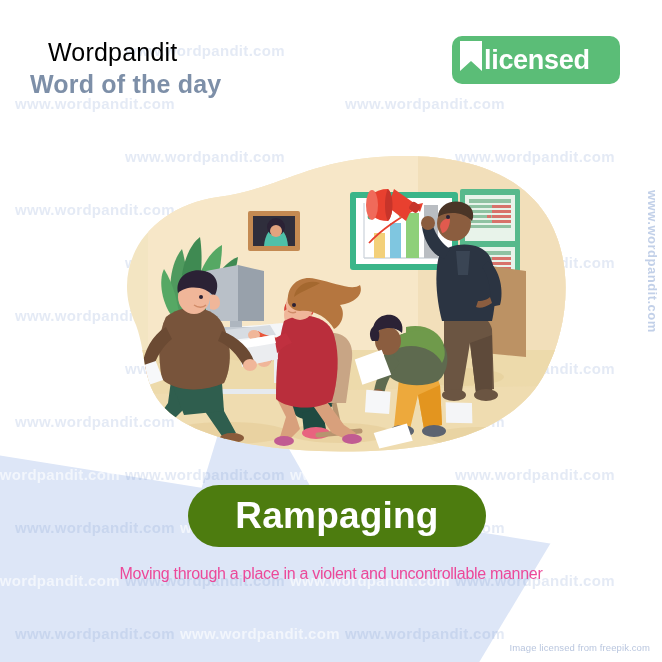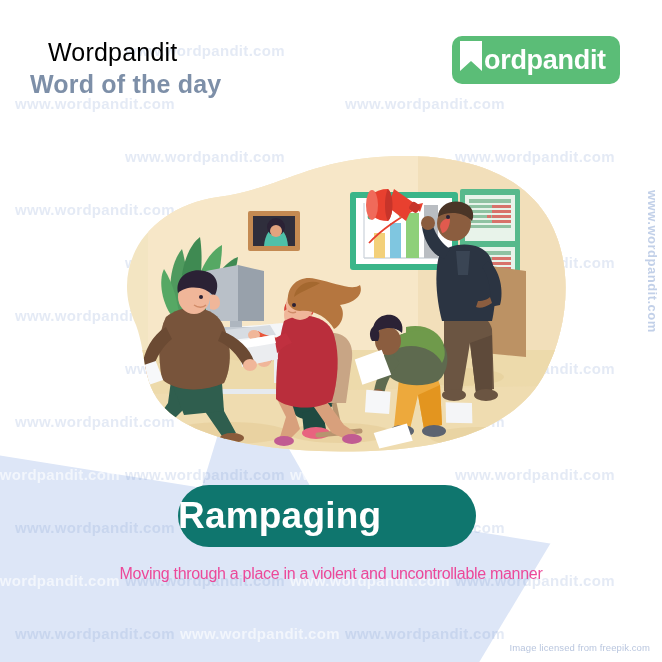--- a/index.html
+++ b/index.html
@@ -73,23 +73,23 @@
   .logo-mark svg{display:block;}
   .logo-text{
     font-size:27px;font-weight:bold;color:#ffffff;line-height:1;letter-spacing:-.3px;
     margin-left:-2px;
   }
   
   .illus{position:absolute;left:88px;top:145px;width:500px;height:330px;}
   .illus svg{display:block;width:100%;height:100%;}
   
   .pill{
-    position:absolute;left:178px;top:485px;width:298px;height:62px;
-    background:#0f766e;border-radius:32px;
-    display:flex;align-items:center;justify-content:flex-start;
+    position:absolute;left:188px;top:485px;width:298px;height:62px;
+    background:#4d7c0f;border-radius:32px;
+    display:flex;align-items:center;justify-content:center;
   }
   .pill-text{
     font-size:37px;font-weight:bold;color:#ffffff;letter-spacing:.2px;
   }
   
   .definition{
     position:absolute;left:0;right:0;top:565px;text-align:center;
     font-size:16px;color:#ec4899;font-weight:400;letter-spacing:-.3px;
   }
   .credit{
@@ -167,21 +167,21 @@
 
   <div class="brand">Wordpandit</div>
   <div class="brand-sub">Word of the day</div>
 
   <div class="logo">
     <span class="logo-mark">
       <svg viewBox="0 0 26 40" width="26" height="40" aria-hidden="true">
         <path d="M2 -6 L24 -6 L24 30 L13 20 L2 30 Z" fill="#ffffff"></path>
       </svg>
     </span>
-    <span class="logo-text">ordpandit</span>
+    <span class="logo-text">licensed</span>
   </div>
 
   <div class="illus">
     <svg viewBox="0 0 500 330" xmlns="http://www.w3.org/2000/svg">
       <defs>
         <clipPath id="blobClip">
           <path d="M48 180 C20 120 60 62 130 52 C190 44 215 18 290 12
                    C370 6 430 26 458 70 C488 118 480 182 458 226
                    C436 272 380 300 300 305 C210 311 120 300 82 268
                    C52 242 60 212 48 180 Z"></path>

